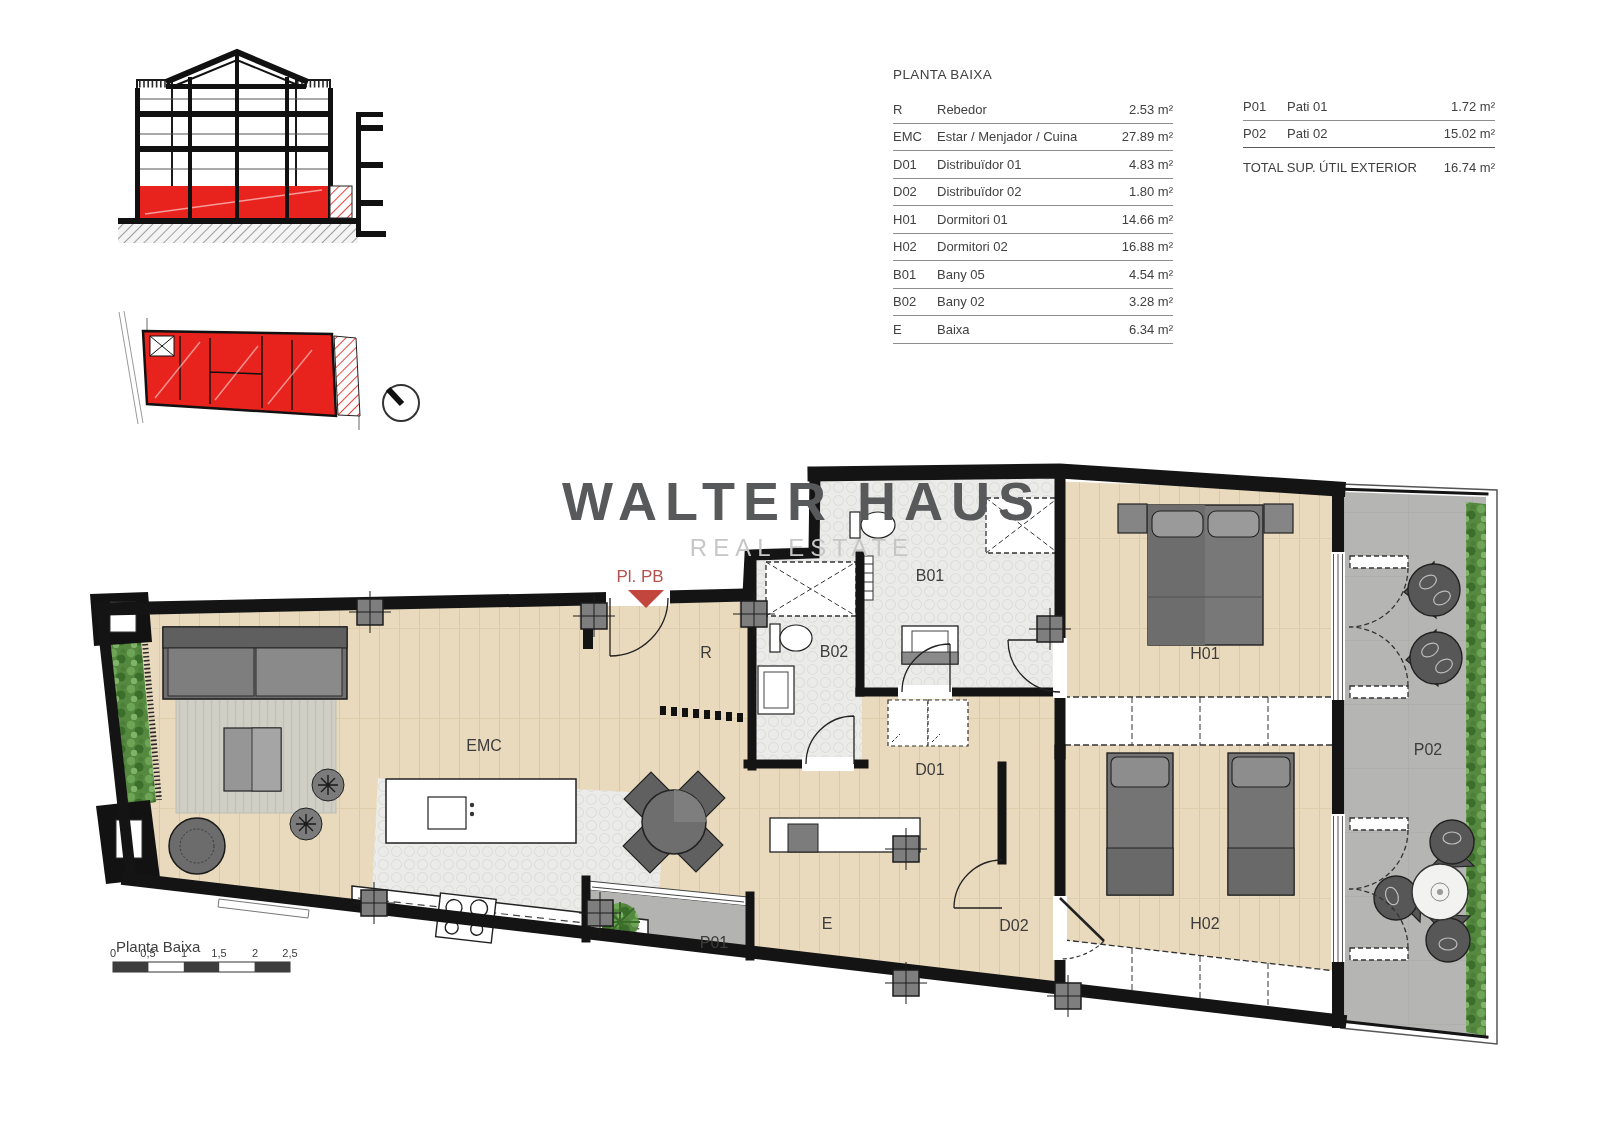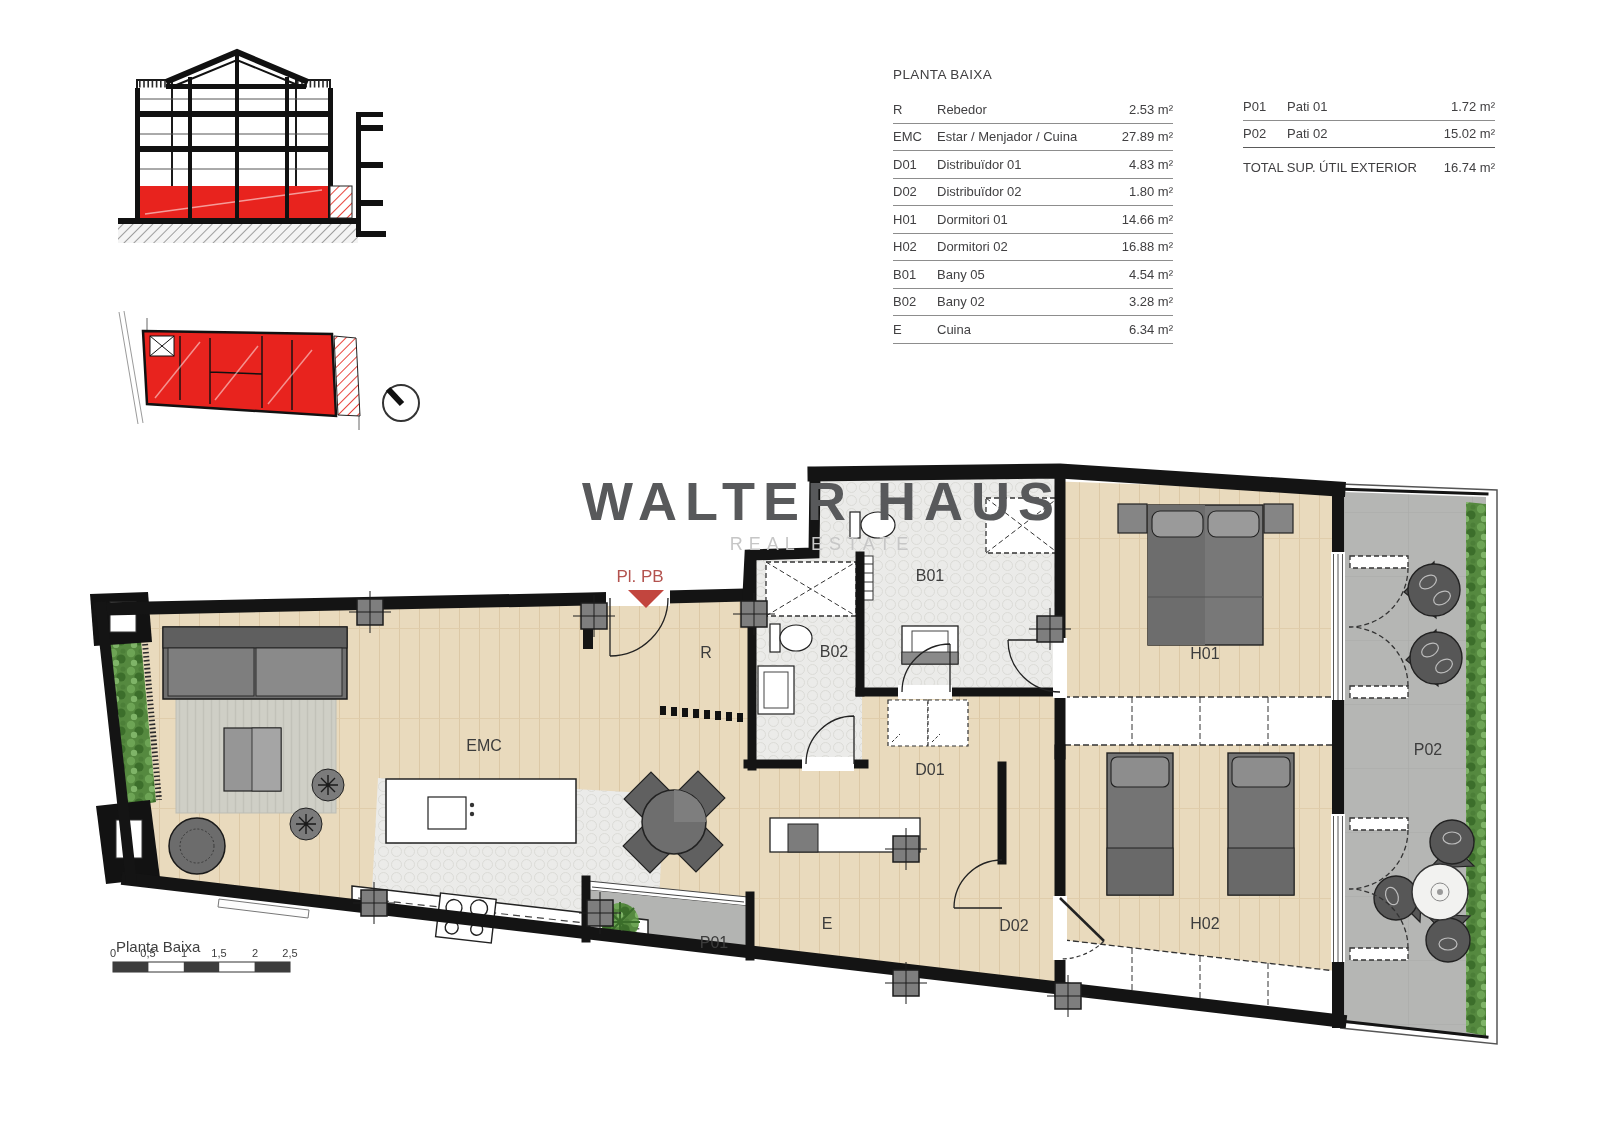--- a/index.html
+++ b/index.html
@@ -21,24 +21,24 @@
   .arow .aval{text-align:left;white-space:nowrap;}
   .tot{display:flex;align-items:flex-start;height:30px;}
   .tot .tlab{flex:1;}
   #tbl-int{left:893px;top:67px;width:280px;}
   #tbl-ext{left:1243px;top:93px;width:252px;}
   #tbl-int .totals{margin-top:6px;}
   #tbl-ext .totals{margin-top:12px;}
   .arow.last{border-bottom-color:#5a5a5a;}
 
   
-  #watermark{position:absolute;left:532px;top:474px;width:580px;z-index:30;
+  #watermark{position:absolute;left:512px;top:474px;width:580px;z-index:30;
              text-align:center;pointer-events:none;}
   #wm1{font-size:54px;font-weight:bold;letter-spacing:8px;color:#58595b;line-height:1;}
-  #wm2{font-size:18px;letter-spacing:6px;color:#c6c6c6;margin-top:6px;}
+  #wm2{font-size:24px;letter-spacing:6px;color:#c6c6c6;margin-top:6px;}
 </style>
 </head>
 <body>
 
 <div id="page">
 
 <svg id="plan-svg" width="1600" height="1131" viewBox="0 0 1600 1131">
   <defs>
     <pattern id="wood" width="20" height="90" patternUnits="userSpaceOnUse">
       <rect width="20" height="90" fill="#e9dabd"></rect>
@@ -488,21 +488,21 @@
     <span class="rname">Bany 05</span>
     <span class="aval">4.54 m²</span>
   </div>
   <div class="arow">
     <span class="code">B02</span>
     <span class="rname">Bany 02</span>
     <span class="aval">3.28 m²</span>
   </div>
   <div class="arow">
     <span class="code">E</span>
-    <span class="rname">Cuina</span>
+    <span class="rname">Baixa</span>
     <span class="aval">6.34 m²</span>
   </div>
 </div>
 
 <div id="tbl-ext" class="areas">
   <div class="arow">
     <span class="code">P01</span>
     <span class="rname">Pati 01</span>
     <span class="aval">1.72 m²</span>
   </div>

